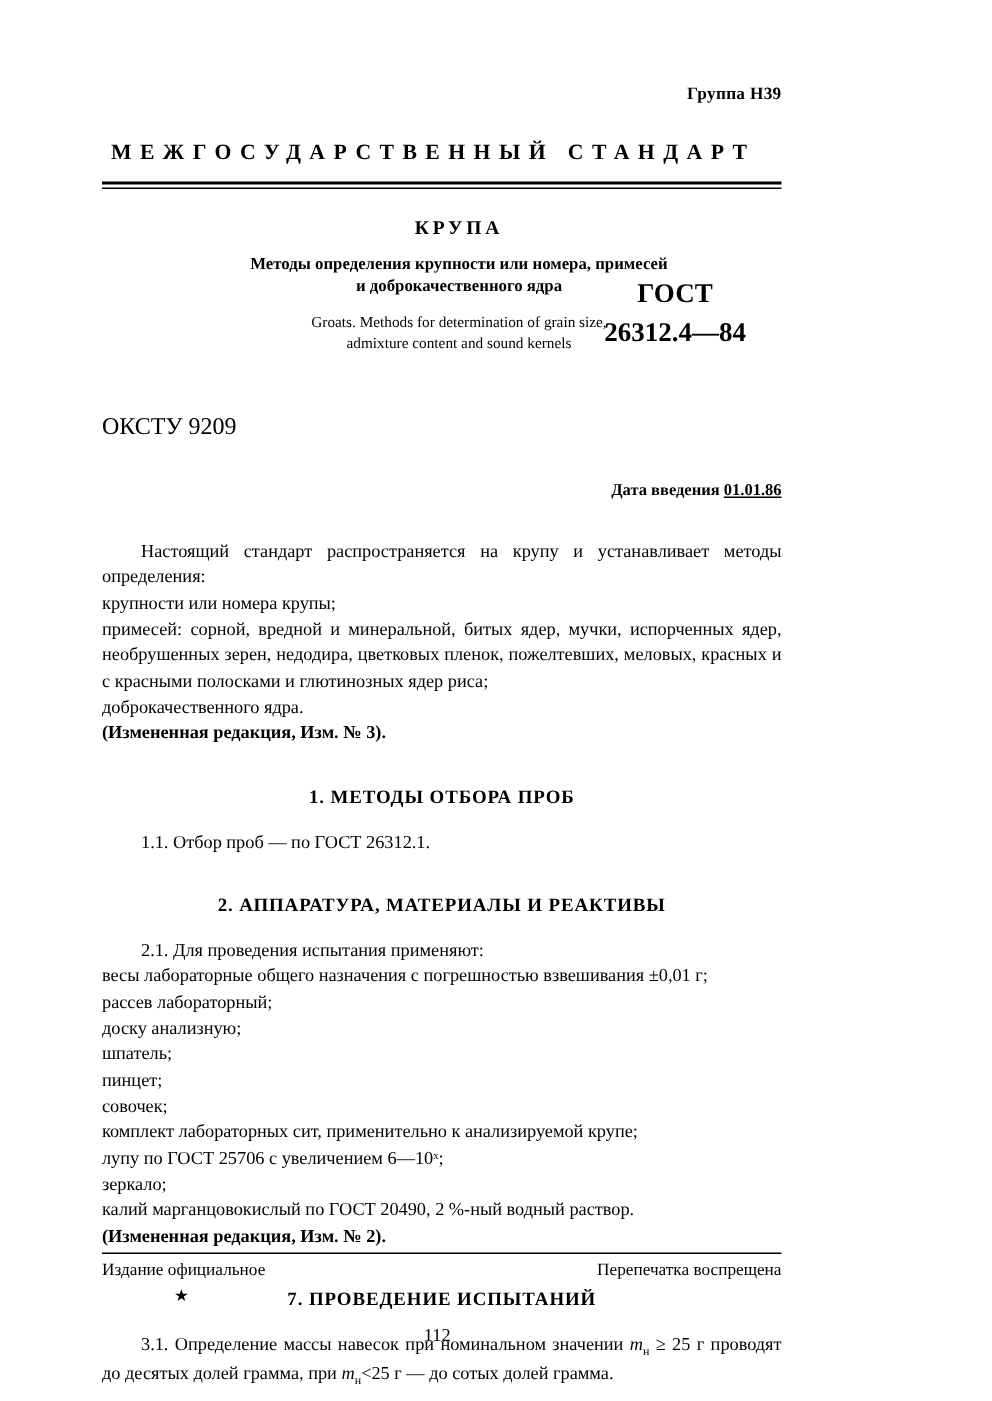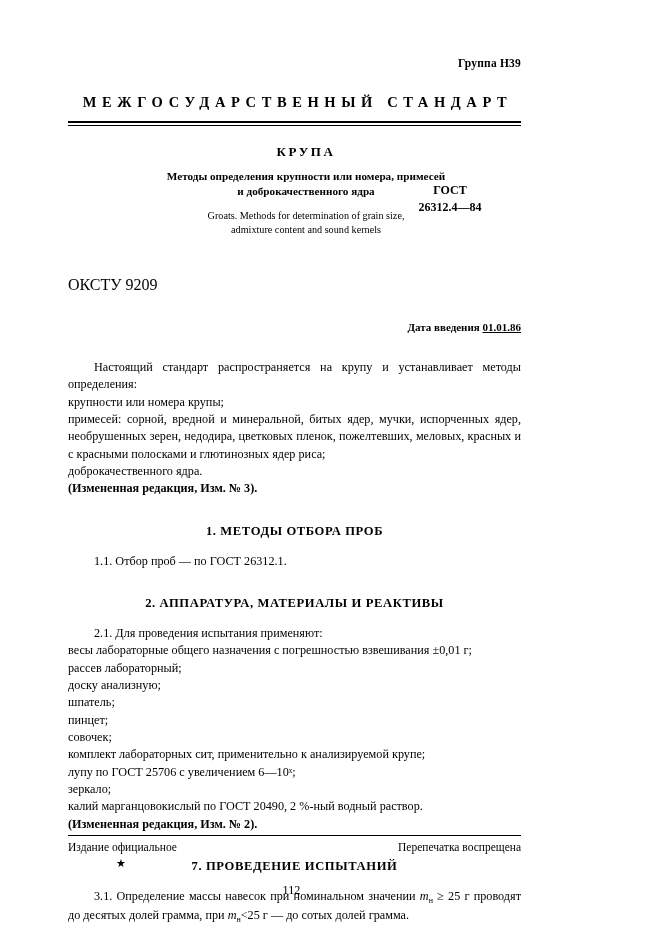--- a/index.html
+++ b/index.html
@@ -29,21 +29,20 @@
     bottom: 0;
   }
   .group-line {
     text-align: right;
     font-size: 11.5px;
     font-weight: bold;
     margin-top: 57px;
     letter-spacing: 0.2px;
   }
   .gost-title {
-    text-align: center;
     font-size: 14.5px;
     font-weight: bold;
     letter-spacing: 5.6px;
     margin-top: 25px;
     padding-left: 6px;
   }
   .rule-thick {
     border-bottom: 2.2px solid #000;
     margin-top: 10px;
   }
@@ -75,21 +74,21 @@
   .name-en {
     font-size: 10.2px;
     line-height: 1.35;
     margin-top: 10px;
   }
   .gost-code {
     position: absolute;
     right: 6px;
     top: 38px;
     text-align: center;
-    font-size: 12px;
+    font-size: 18px;
     font-weight: bold;
     line-height: 1.45;
     width: 130px;
   }
   .oksty {
     font-size: 16px;
     margin-top: 22px;
   }
   .date-line {
     text-align: right;

